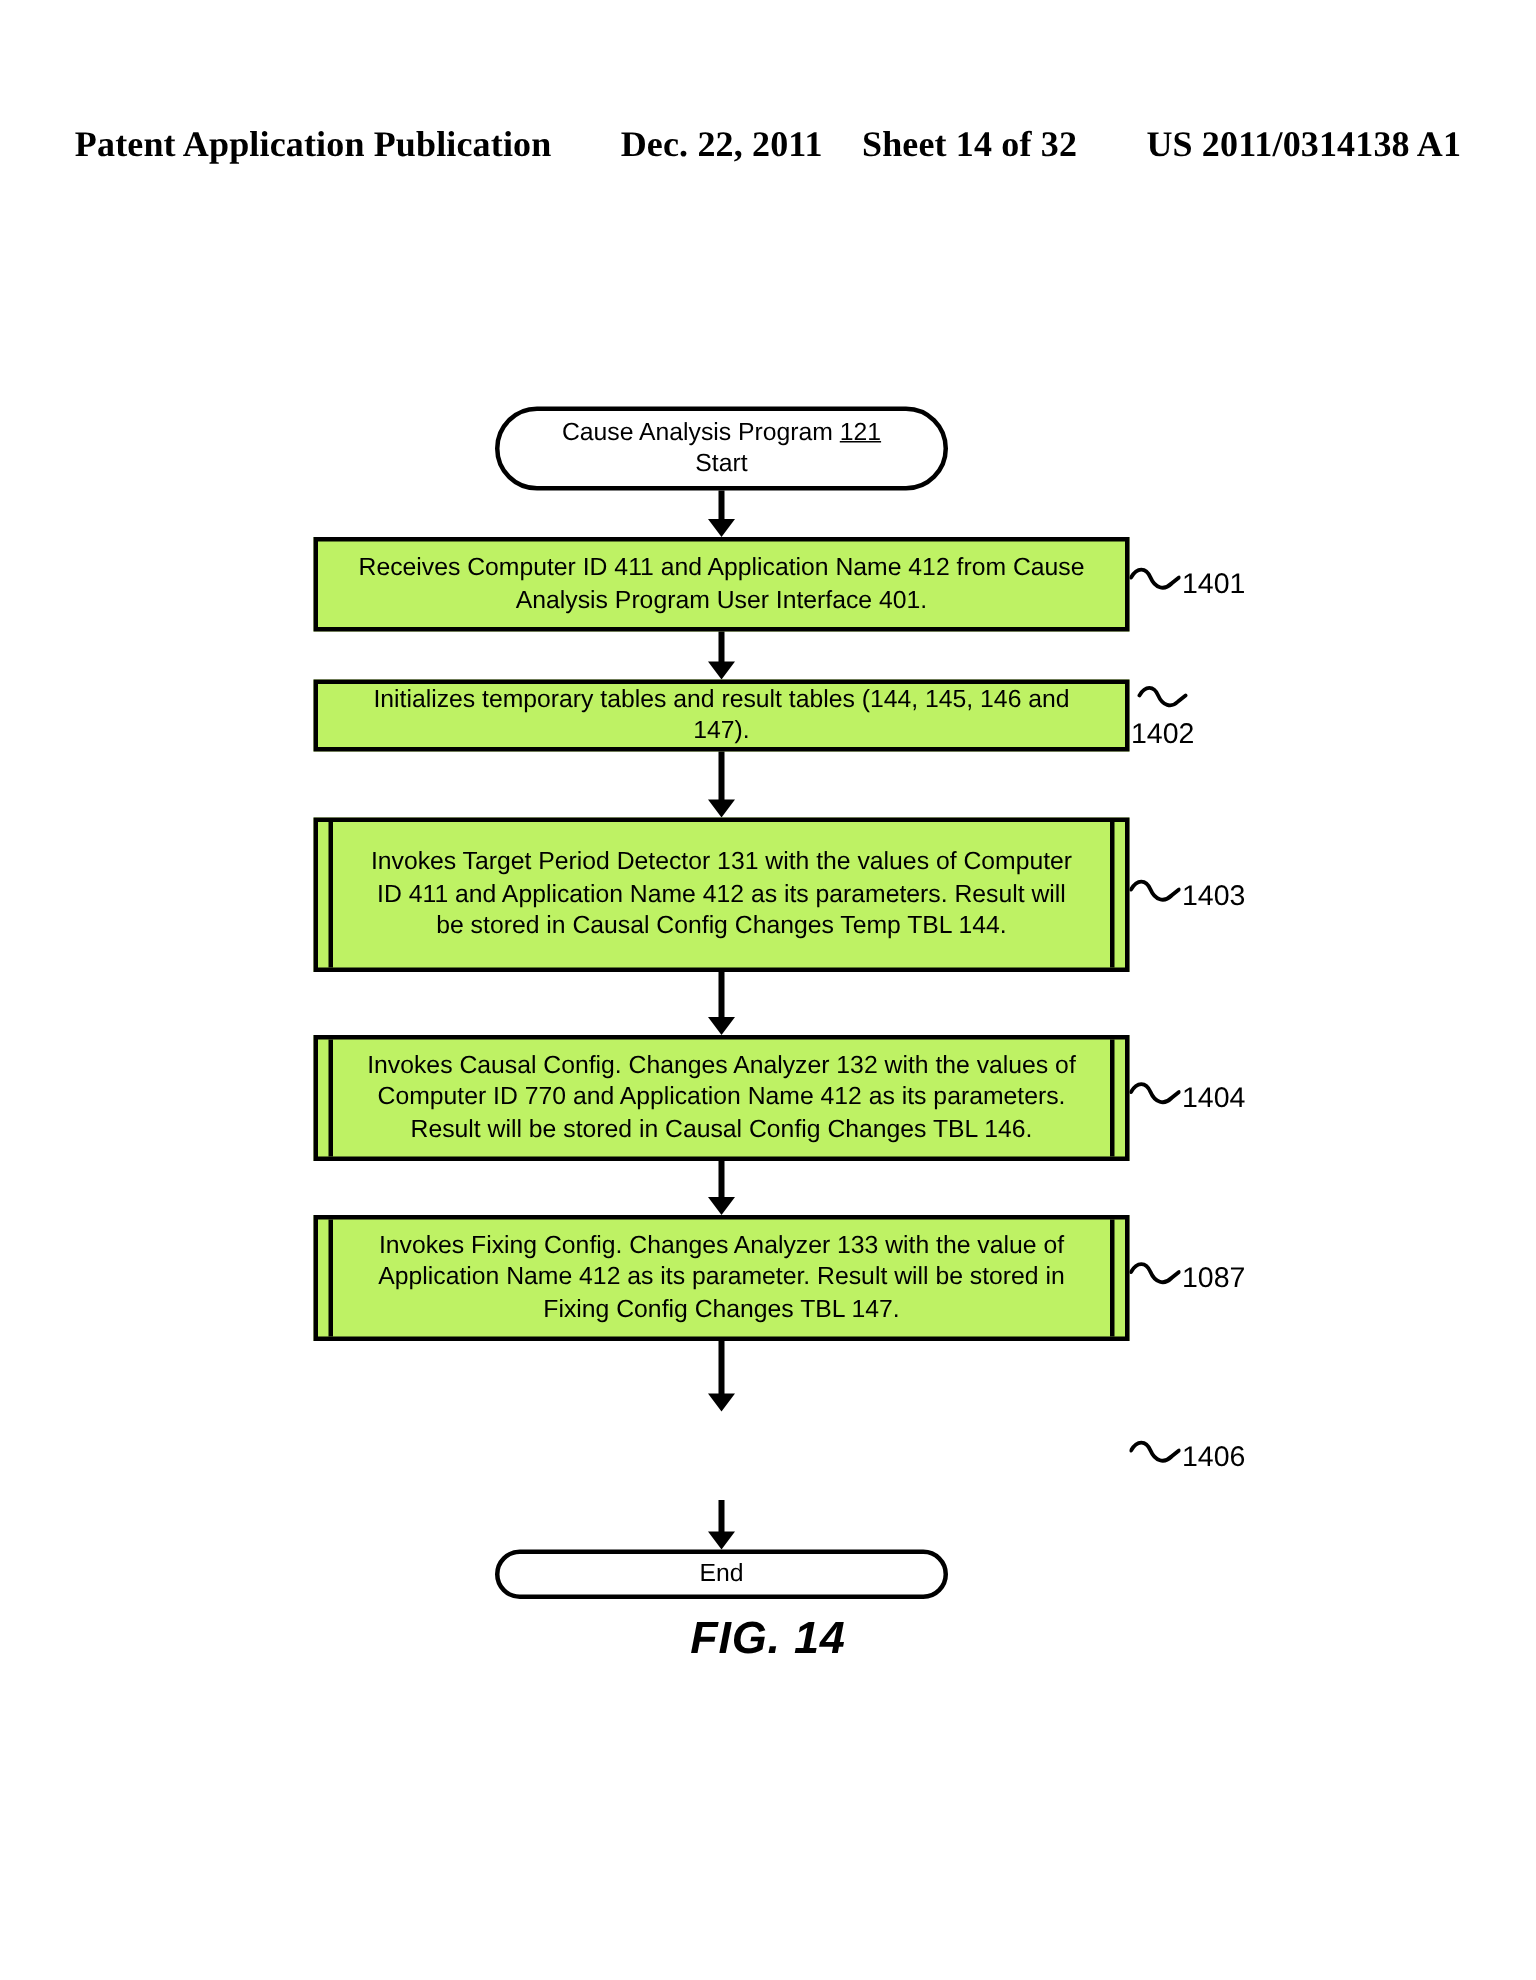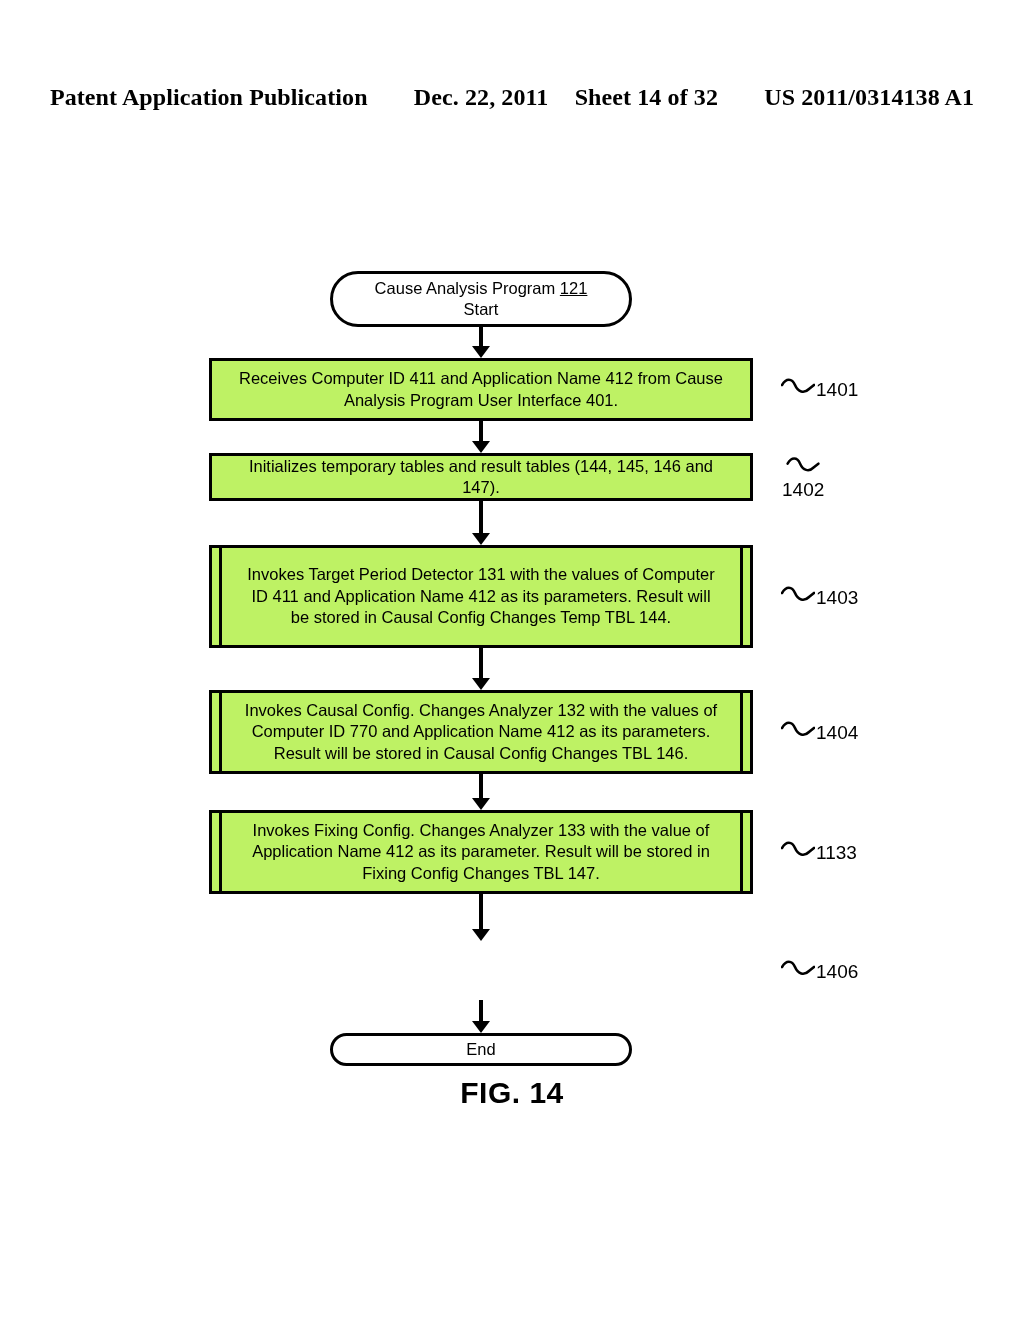--- a/index.html
+++ b/index.html
@@ -134,21 +134,20 @@
   #conn-5 { top: 774px; height: 25px; }
   #conn-6 { top: 894px; height: 36px; }
   #conn-7 { top: 1000px; height: 22px; }
 
   
   .callout {
     position: absolute;
     height: 44px;
     display: flex;
     align-items: center;
-    margin-left: 28px;
   }
   .callout svg { display: block; }
   .callout .ref-label {
     font-size: 19px;
     line-height: 1;
     margin-left: 1px;
     white-space: nowrap;
   }
   #callout-1401 { left: 753px; top: 367px; }
   #callout-1402 { left: 753px; top: 455px; flex-direction: column; }
@@ -161,20 +160,21 @@
   .fig-caption {
     position: absolute;
     left: 0;
     top: 1076px;
     width: 1024px;
     text-align: center;
     font-family: "Liberation Sans", sans-serif;
     font-weight: bold;
     font-size: 30px;
     letter-spacing: 0.5px;
+    font-style: italic;
   }
 </style>
 </head>
 <body>
 
 <div class="page-header">
   <span class="hdr-seg">Patent Application Publication</span>
   <span class="gap-a"></span>
   <span class="hdr-seg">Dec. 22, 2011</span>
   <span class="gap-b"></span>
@@ -242,21 +242,21 @@
 
   <div class="connector" id="conn-5"></div>
 
   <div class="process subroutine" id="node-1405">
     <span class="txt">Invokes Fixing Config. Changes Analyzer 133 with the value of Application Name 412 as its parameter. Result will be stored in Fixing Config Changes TBL 147.</span>
   </div>
   <div class="callout" id="callout-1405">
     <svg width="34" height="26" viewBox="0 0 34 26" aria-hidden="true">
       <path d="M1,9 C5,2 11,2 14,9 C17,16 23,18 28,13 L33,9" fill="none" stroke="#000" stroke-width="2.6" stroke-linecap="round"></path>
     </svg>
-    <span class="ref-label">1133</span>
+    <span class="ref-label">1087</span>
   </div>
 
   <div class="connector" id="conn-6"></div>
 
   <div class="callout" id="callout-1406">
     <svg width="34" height="26" viewBox="0 0 34 26" aria-hidden="true">
       <path d="M1,9 C5,2 11,2 14,9 C17,16 23,18 28,13 L33,9" fill="none" stroke="#000" stroke-width="2.6" stroke-linecap="round"></path>
     </svg>
     <span class="ref-label">1406</span>
   </div>

